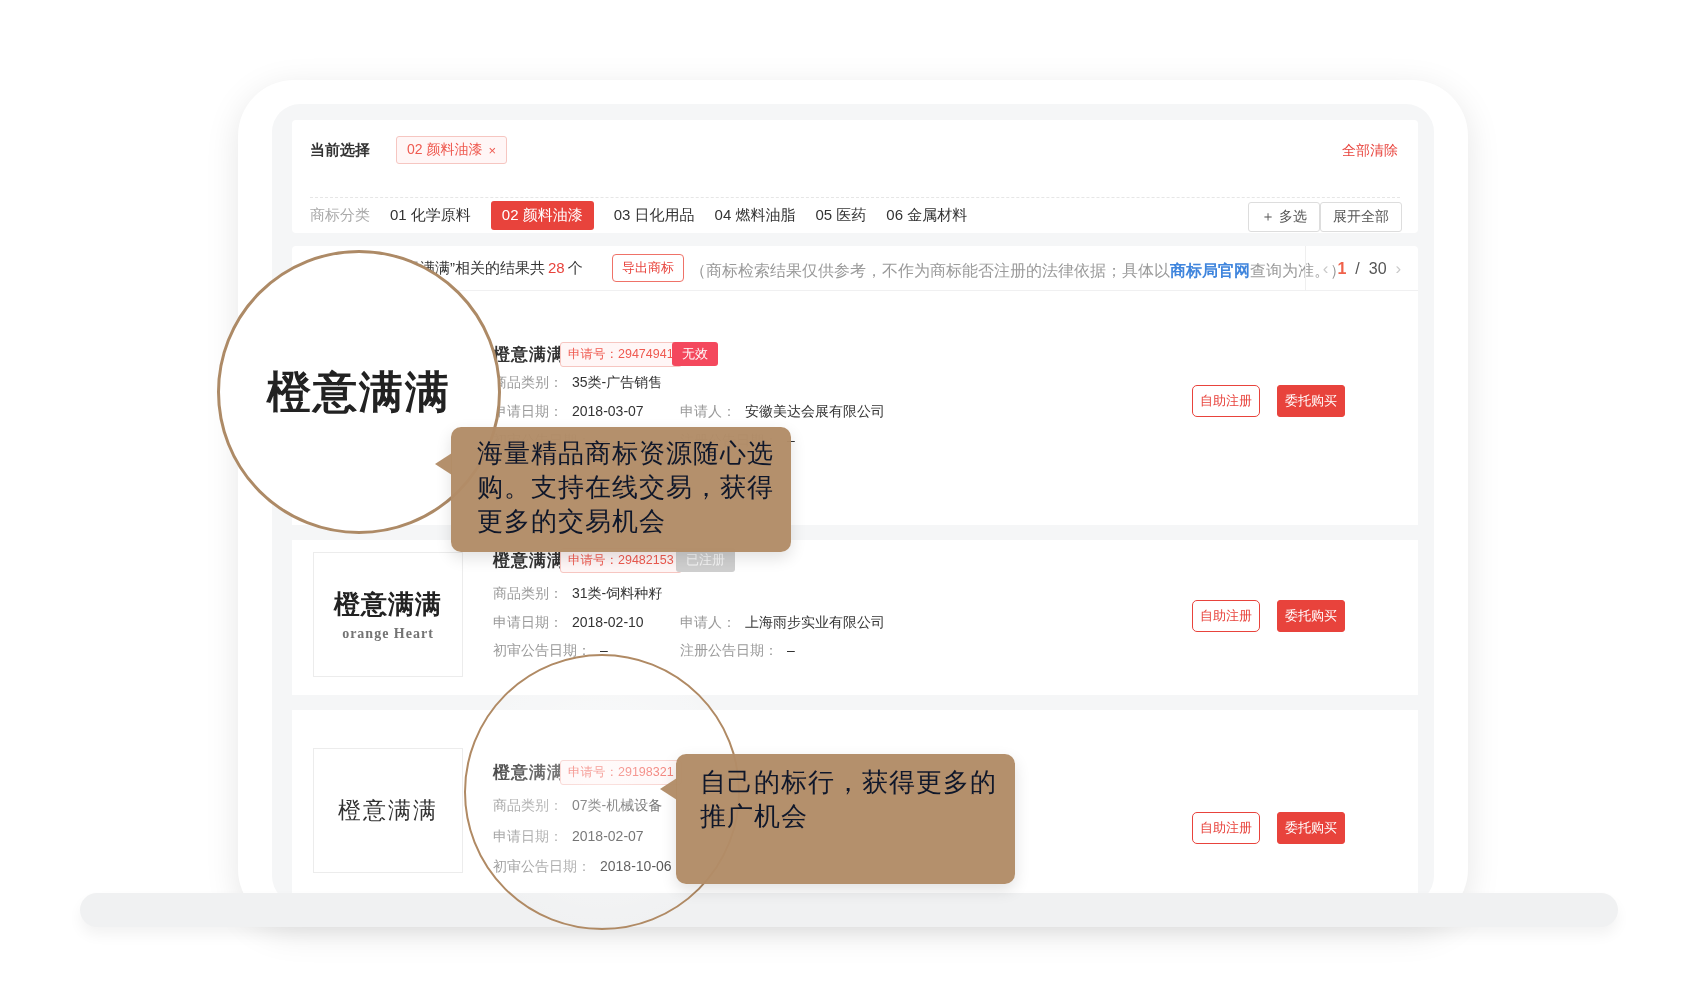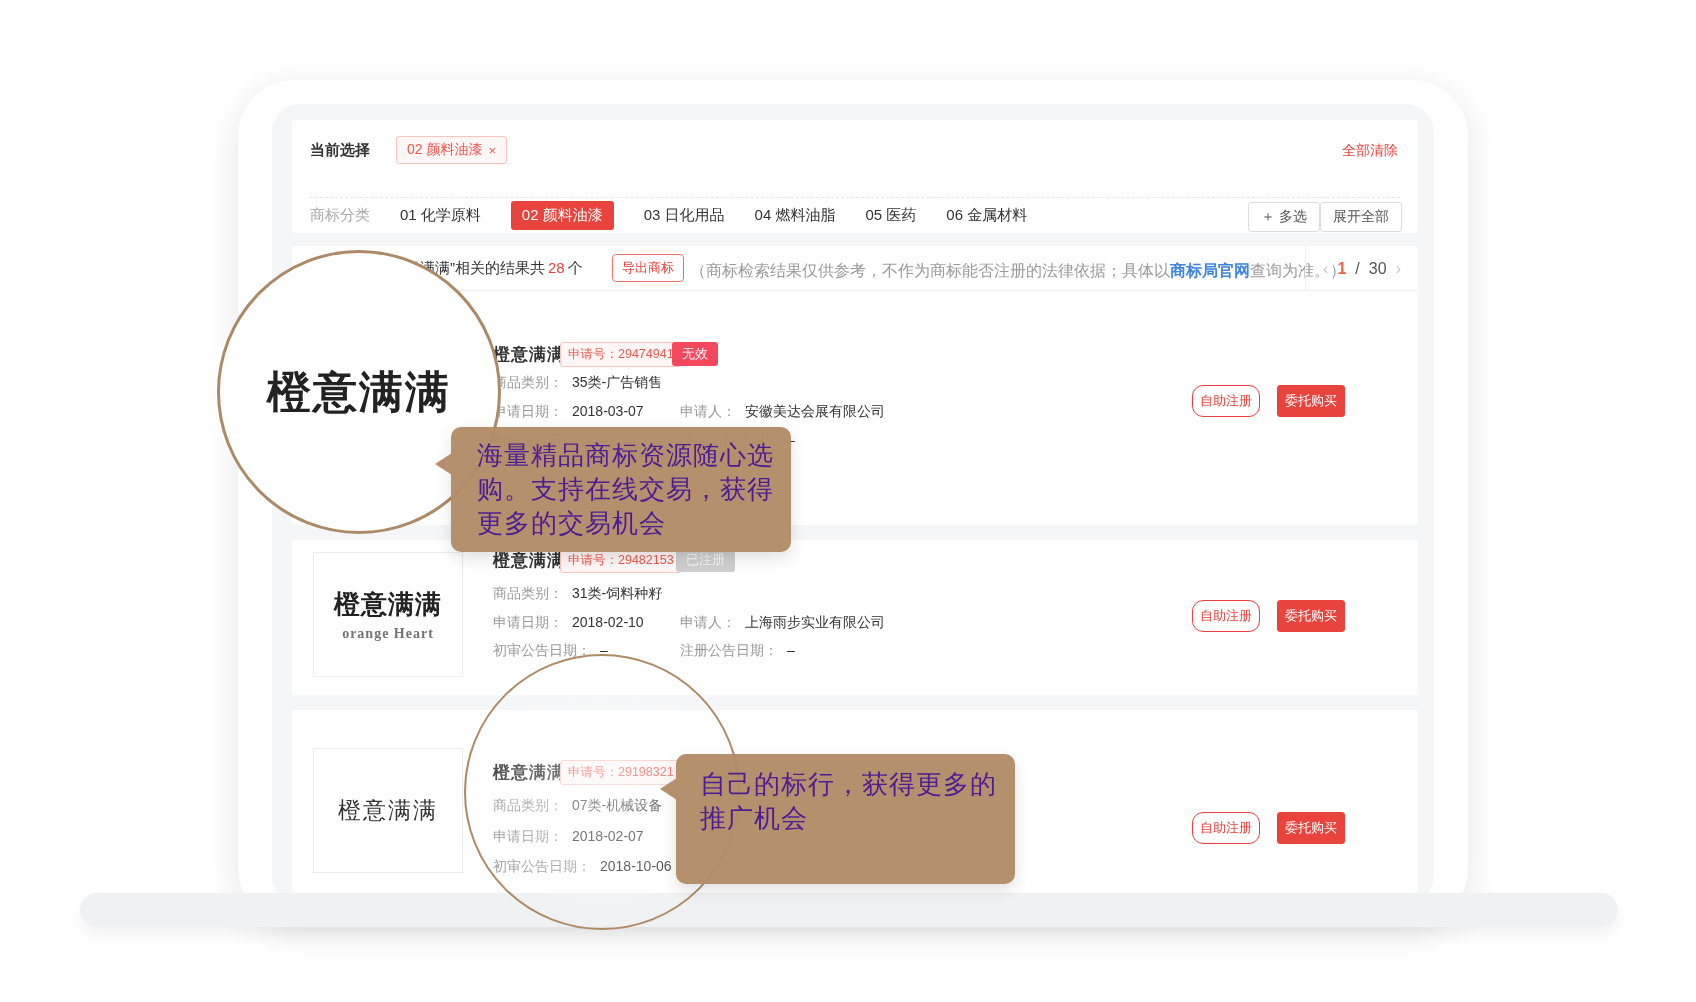--- a/index.html
+++ b/index.html
@@ -22,21 +22,21 @@
   .results-block{left:292px;top:246px;width:1126px;height:659px;border-radius:4px 4px 0 0;}
 
   
   .cs-row{position:absolute;left:18px;top:0;height:60px;display:flex;align-items:center;}
   .cs-label{font-size:15px;font-weight:700;color:var(--txt);}
   .sel-tag{margin-left:26px;display:flex;align-items:center;gap:6px;font-size:14px;color:#ef5a50;
            background:#fff6f6;border:1px solid #f6c6c1;border-radius:3px;padding:4px 10px;cursor:pointer;}
   .sel-tag .x{font-size:13px;}
   .clear-all{position:absolute;right:20px;top:22px;font-size:14px;color:var(--red);cursor:pointer;}
   .dash-div{position:absolute;left:18px;right:18px;top:77px;border-top:1px dashed #e6e6e6;}
-  .cat-row{position:absolute;left:18px;top:77px;height:36px;display:flex;align-items:center;gap:30px;}
+  .cat-row{position:absolute;left:18px;top:77px;height:36px;display:flex;align-items:center;gap:20px;}
   .cat-label{font-size:15px;color:#aaa;}
   .cat-item{font-size:15px;color:var(--txt);cursor:pointer;white-space:nowrap;}
   .cat-item.selected{background:var(--red);color:#fff;border-radius:3px;padding:5px 11px;}
   .cat-actions{position:absolute;right:16px;top:82px;display:flex;gap:0;}
   .ghost-btn{font-size:14px;color:#555;background:#fff;border:1px solid #ddd;border-radius:3px;padding:5px 12px;cursor:pointer;white-space:nowrap;}
 
   
   .res-header{position:absolute;left:0;top:0;width:100%;height:45px;border-bottom:1px solid #f0f0f1;}
   .res-info{position:absolute;left:18px;top:13px;font-size:15px;color:var(--txt);white-space:nowrap;}
   .res-info .cnt{color:var(--red);margin:0 3px;}
@@ -62,35 +62,35 @@
   .rtitle{position:absolute;left:493px;font-size:17px;font-weight:700;color:var(--txt);letter-spacing:1px;z-index:3;}
   .rtag{position:absolute;left:560px;font-size:12.5px;color:#ef5a50;background:#fff6f6;border:1px solid #f6c6c1;
         border-radius:3px;padding:3px 7px;z-index:3;white-space:nowrap;}
   .badge{position:absolute;font-size:13px;color:#fff;border-radius:3px;padding:3px 10px;z-index:3;}
   .badge.invalid{background:var(--red-badge);}
   .badge.registered{background:var(--gray-badge);color:#f5f5f5;}
   .fline{position:absolute;display:flex;font-size:14px;z-index:3;white-space:nowrap;}
   .fline .lb{color:var(--lbl);margin-right:9px;}
   .fline .vl{color:var(--txt);}
   .btn-outline{position:absolute;left:1192px;font-size:13px;color:var(--red);background:#fff;border:1px solid var(--red);
-               border-radius:11px;padding:6px 7px;cursor:pointer;z-index:3;white-space:nowrap;}
+               border-radius:5px;padding:6px 7px;cursor:pointer;z-index:3;white-space:nowrap;}
   .btn-solid{position:absolute;left:1277px;font-size:13px;color:#fff;background:var(--red);border:1px solid var(--red);
              border-radius:3px;padding:6px 7px;cursor:pointer;z-index:3;white-space:nowrap;}
 
   
   .circle1{position:absolute;left:217px;top:250px;width:284px;height:284px;border-radius:50%;background:#fff;
            border:3px solid var(--circle);z-index:5;display:flex;align-items:center;justify-content:center;}
   .circle1 span{font-size:44px;font-weight:700;color:#222;letter-spacing:2px;}
   .circle2{position:absolute;left:464px;top:654px;width:276px;height:276px;border-radius:50%;z-index:5;
            border:2px solid #b08a64;
            background:radial-gradient(circle, rgba(255,255,255,.5) 0%, rgba(255,255,255,.12) 58%, rgba(255,255,255,0) 74%);}
 
   
-  .tip{position:absolute;z-index:7;background:rgba(178,140,103,.97);border-radius:10px;color:#4c1d95;
-       box-shadow:0 6px 16px rgba(0,0,0,.12);}
+  .tip{position:absolute;z-index:7;background:rgba(178,140,103,.97);border-radius:10px;color:#0f172a;
+       box-shadow:0 6px 16px rgba(0,0,0,.12);font-family:Liberation Mono, monospace;}
   .tip .ln{font-size:26px;line-height:34px;letter-spacing:1px;white-space:nowrap;}
   .tip:before{content:"";position:absolute;left:-16px;border-top:11px solid transparent;border-bottom:11px solid transparent;
               border-right:17px solid rgba(178,140,103,.97);}
   .tip1{left:451px;top:427px;width:340px;height:125px;padding:11px 0 0 26px;}
   .tip1:before{top:26px;}
   .tip2{left:676px;top:754px;width:339px;height:130px;padding:13px 0 0 24px;}
   .tip2:before{top:24px;}
 </style>
 </head>
 <body>

